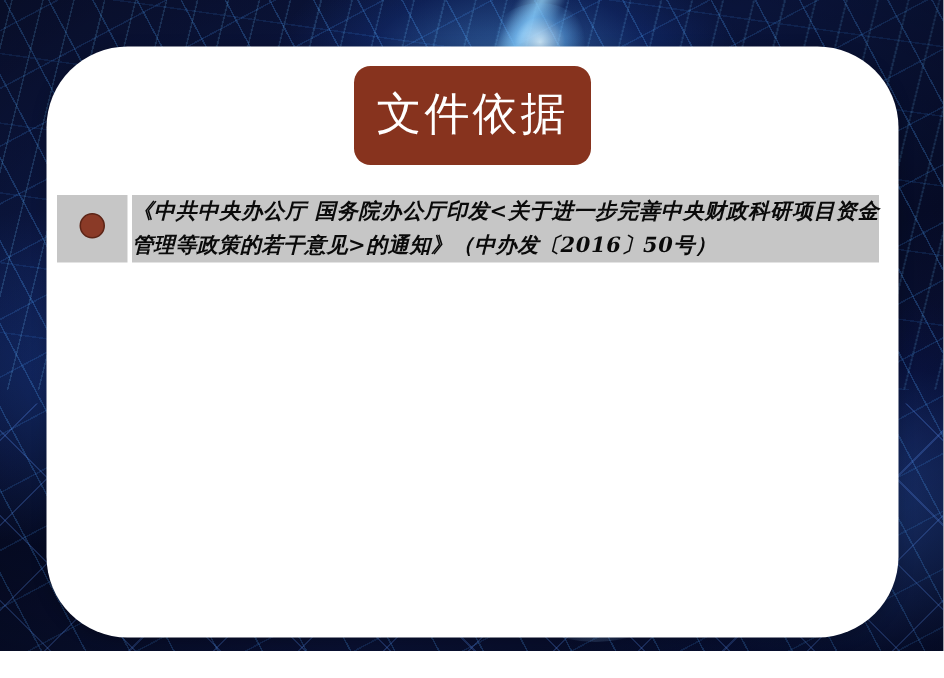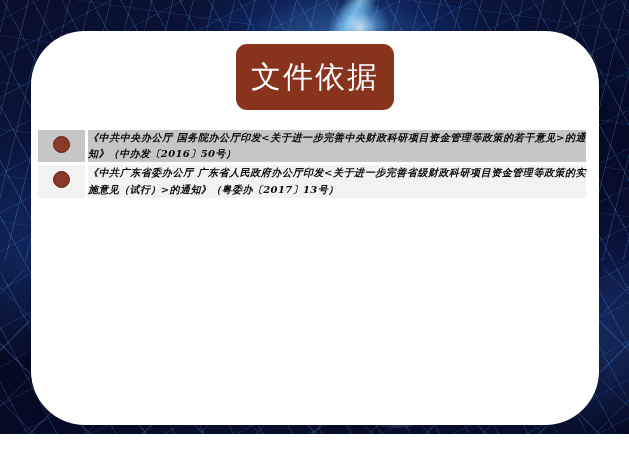--- a/index.html
+++ b/index.html
@@ -147,21 +147,21 @@
     background: #8a3a27;
     border: 1px solid #5c2416;
     box-sizing: border-box;
   }
 
   td.text-cell {
     padding: 9px 10px 9px 10px;
   }
   .doc-text {
     font-family: "DejaVu Serif", "Liberation Serif", serif;
-    font-size: 10px;
+    font-size: 14px;
     line-height: 1.62;
     color: #0a0a0a;
     font-weight: 700;
     font-style: italic;
     letter-spacing: 0.4px;
     text-align: justify;
     text-justify: inter-character;
   }
 </style>
 </head>
@@ -187,24 +187,16 @@
   <table id="doc-table">
     <tbody>
       <tr class="row-even row-sep">
         <td class="bullet-cell">
           <span class="bullet-dot"></span>
         </td>
         <td class="text-cell">
           <div class="doc-text">《中共中央办公厅 国务院办公厅印发&lt;关于进一步完善中央财政科研项目资金管理等政策的若干意见&gt;的通知》（中办发〔2016〕50号）</div>
         </td>
       </tr>
-      <tr class="row-odd row-sep">
-        <td class="bullet-cell">
-          <span class="bullet-dot"></span>
-        </td>
-        <td class="text-cell">
-          <div class="doc-text">《中共广东省委办公厅 广东省人民政府办公厅印发&lt;关于进一步完善省级财政科研项目资金管理等政策的实施意见（试行）&gt;的通知》（粤委办〔2017〕13号）</div>
-        </td>
-      </tr>
     </tbody>
   </table>
 
 </div>
 
 </body></html>

